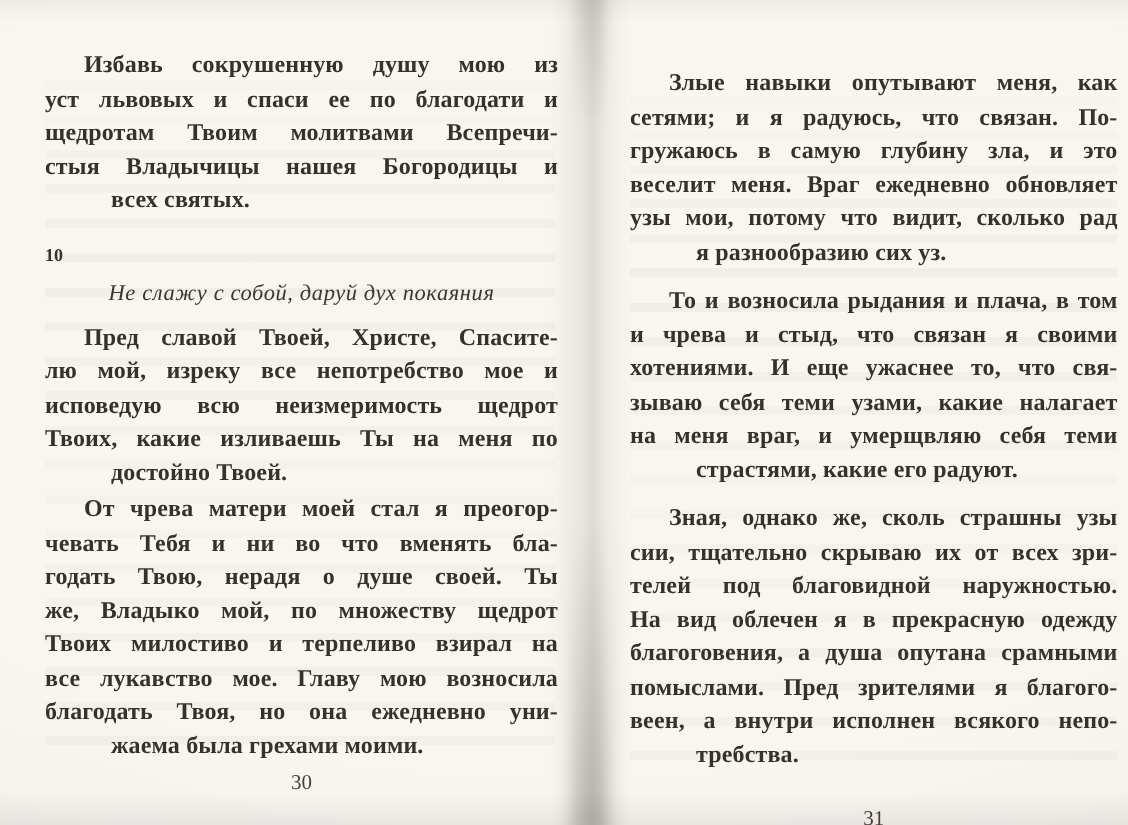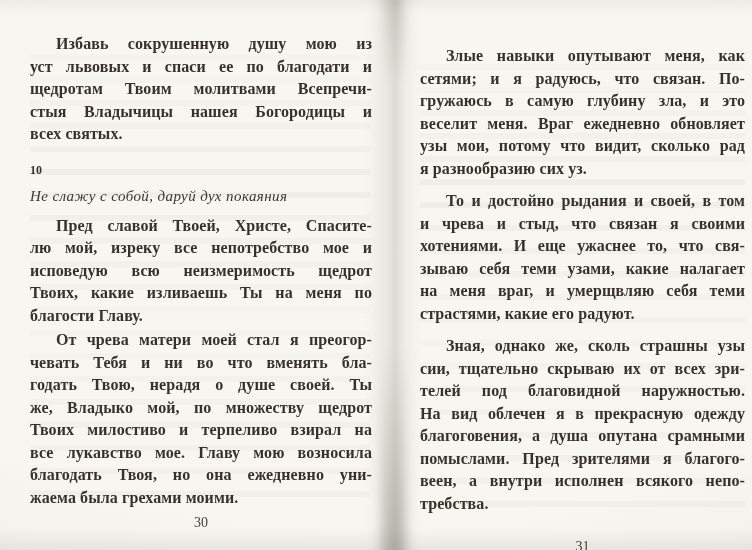--- a/index.html
+++ b/index.html
@@ -25,28 +25,28 @@
 
   .para{
     font-size:16px;font-weight:700;line-height:22.5px;
     color:#38312b;letter-spacing:0.1px;
   }
   .page-left  .para + .para{margin-top:2px;}
   .page-right .para + .para{margin-top:10px;}
 
   .tline{text-align:justify;text-align-last:justify;text-justify:inter-word;}
   .tline-first{text-indent:26px;}
-  .tline-last{text-align:left;text-align-last:left;}
+  .tline-last{text-align:left;text-align-last:left;margin-left:44px;}
 
   .section-number{
     margin-top:10px;text-align:left;
     font-size:12px;font-weight:700;color:#38312b;line-height:28px;
   }
   .section-subtitle{
-    margin:2px 0 9px 0;
+    margin:2px 0 9px 0;text-align:center;
     font-style:italic;font-weight:400;font-size:15px;
     color:#3d352d;letter-spacing:0.4px;line-height:20px;
   }
   .page-number{
     text-align:center;font-size:14px;font-weight:400;color:#463d34;
   }
   .page-left  .page-number{margin-top:6px;}
   .page-right .page-number{margin-top:24px;}
 
   
@@ -95,21 +95,21 @@
           <div class="tline">стыя Владычицы нашея Богородицы и</div>
           <div class="tline tline-last">всех святых.</div>
         </div>
       <div class="section-number">10</div>
       <div class="section-subtitle">Не слажу с собой, даруй дух покаяния</div>
       <div class="para">
           <div class="tline tline-first">Пред славой Твоей, Христе, Спасите-</div>
           <div class="tline">лю мой, изреку все непотребство мое и</div>
           <div class="tline">исповедую всю неизмеримость щедрот</div>
           <div class="tline">Твоих, какие изливаешь Ты на меня по</div>
-          <div class="tline tline-last">благости Главу.</div>
+          <div class="tline tline-last">достойно Твоей.</div>
         </div>
       <div class="para">
           <div class="tline tline-first">От чрева матери моей стал я преогор-</div>
           <div class="tline">чевать Тебя и ни во что вменять бла-</div>
           <div class="tline">годать Твою, нерадя о душе своей. Ты</div>
           <div class="tline">же, Владыко мой, по множеству щедрот</div>
           <div class="tline">Твоих милостиво и терпеливо взирал на</div>
           <div class="tline">все лукавство мое. Главу мою возносила</div>
           <div class="tline">благодать Твоя, но она ежедневно уни-</div>
           <div class="tline tline-last">жаема была грехами моими.</div>
@@ -123,21 +123,21 @@
     <div class="content">
       <div class="para">
           <div class="tline tline-first">Злые навыки опутывают меня, как</div>
           <div class="tline">сетями; и я радуюсь, что связан. По-</div>
           <div class="tline">гружаюсь в самую глубину зла, и это</div>
           <div class="tline">веселит меня. Враг ежедневно обновляет</div>
           <div class="tline">узы мои, потому что видит, сколько рад</div>
           <div class="tline tline-last">я разнообразию сих уз.</div>
         </div>
       <div class="para">
-          <div class="tline tline-first">То и достойно рыдания и своей, в том</div>
+          <div class="tline tline-first">То и возносила рыдания и плача, в том</div>
           <div class="tline">и чрева и стыд, что связан я своими</div>
           <div class="tline">хотениями. И еще ужаснее то, что свя-</div>
           <div class="tline">зываю себя теми узами, какие налагает</div>
           <div class="tline">на меня враг, и умерщвляю себя теми</div>
           <div class="tline tline-last">страстями, какие его радуют.</div>
         </div>
       <div class="para">
           <div class="tline tline-first">Зная, однако же, сколь страшны узы</div>
           <div class="tline">сии, тщательно скрываю их от всех зри-</div>
           <div class="tline">телей под благовидной наружностью.</div>

